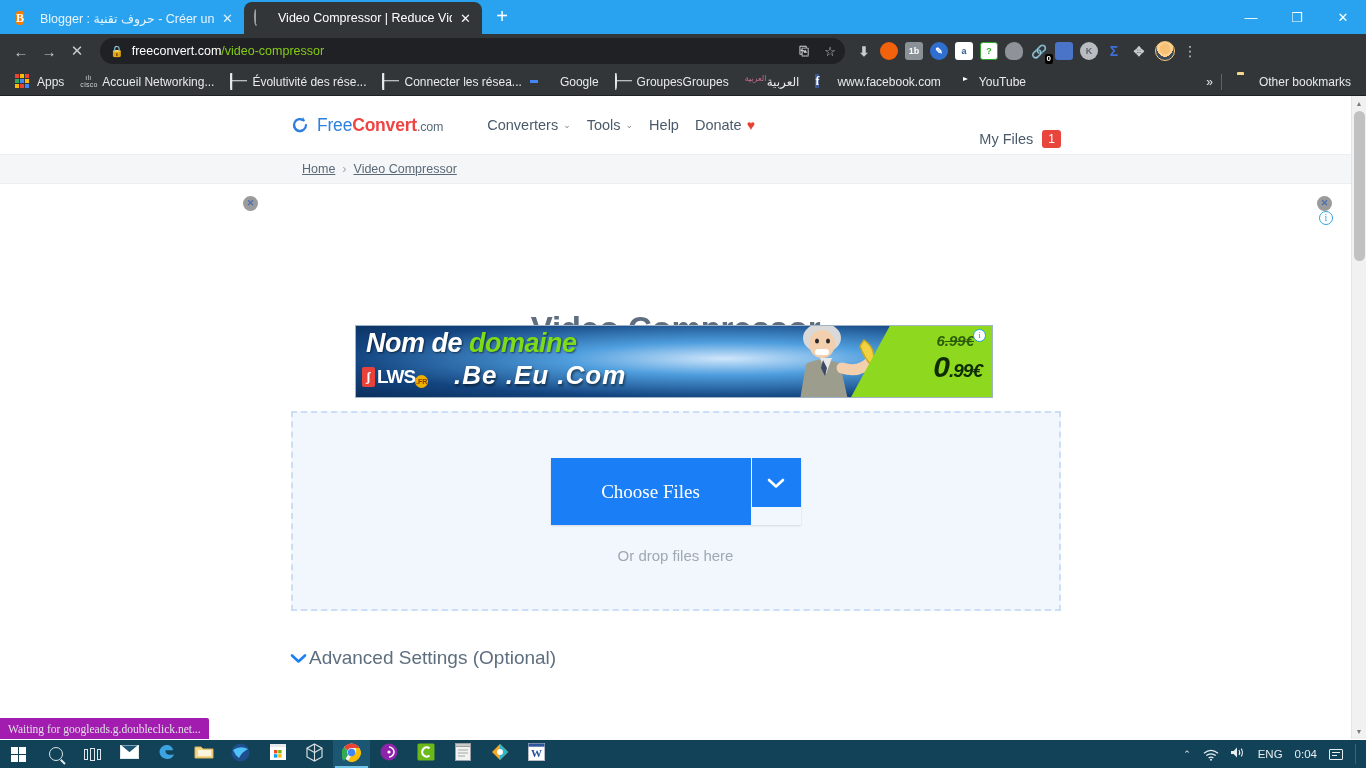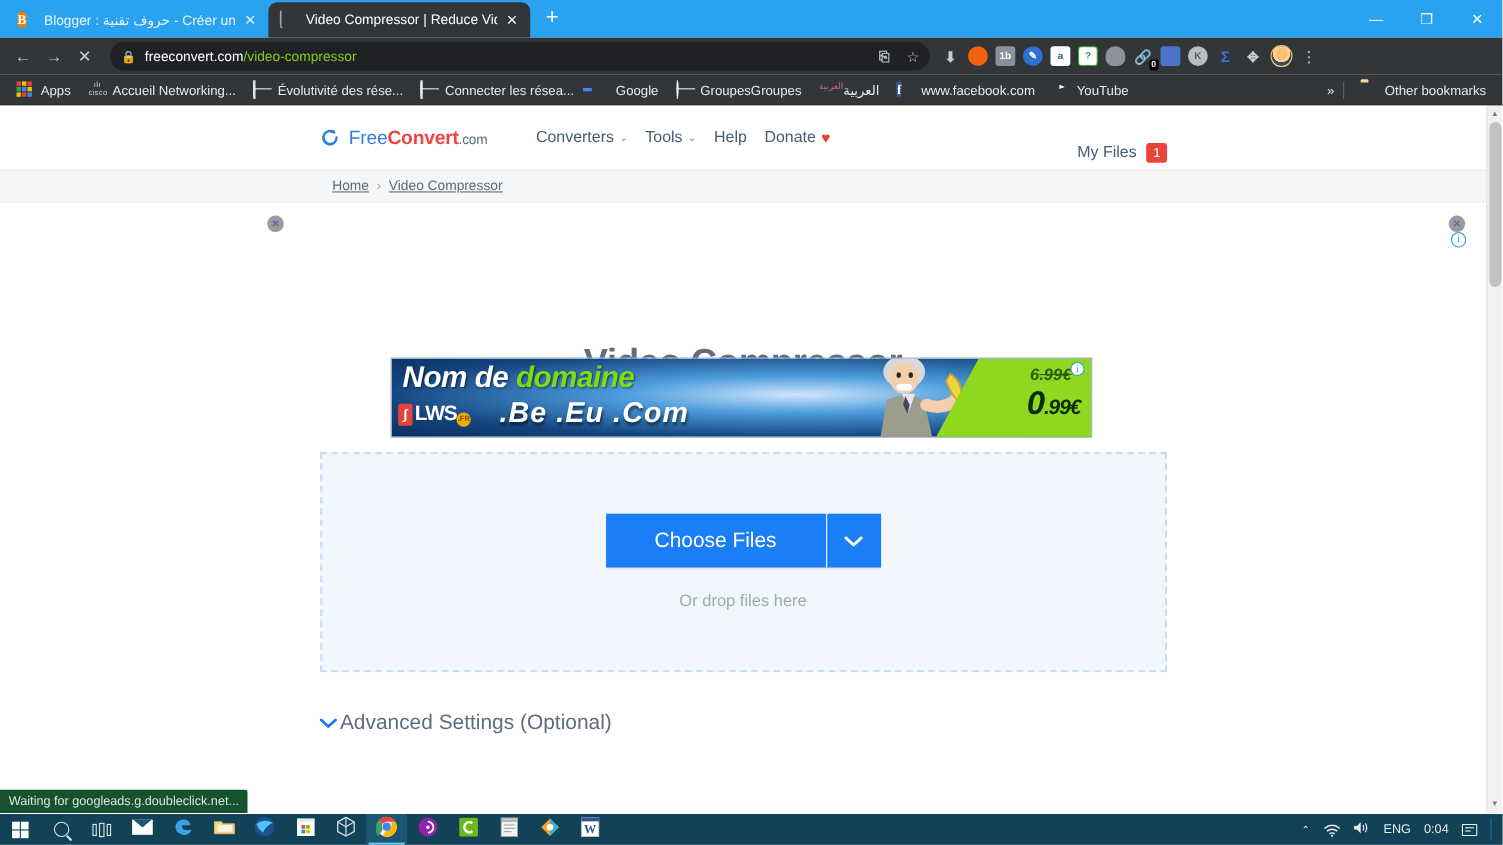--- a/index.html
+++ b/index.html
@@ -264,23 +264,23 @@
   .hero p { margin-top: 16px; font-size: 15px; color: #5f7182; }
 
   
   .dropzone {
     margin: 30px auto 0; width: 770px; height: 200px; background: #f2f6fd;
     border: 2px dashed #cbdef5; display: flex; flex-direction: column;
     align-items: center; justify-content: center;
   }
   .choose-wrap { display: flex; box-shadow: 0 1px 2px rgba(0,0,0,.12); }
   .choose-btn {
-    background: #1a7ef6; color: #fff; font-size: 19px; padding: 0 30px; height: 49px;
+    background: #1a7ef6; color: #fff; font-size: 19px; padding: 0 30px; height: 67px;
     display: flex; align-items: center; justify-content: center; border: none;
-    font-family: Liberation Sans, sans-serif; min-width: 200px;
+    font-family: Liberation Serif, serif; min-width: 200px;
   }
   .choose-caret {
     background: #1a7ef6; width: 50px; height: 49px; display: flex; align-items: center;
     justify-content: center; color: #fff; font-size: 17px; border-left: 1px solid #ffffff;
   }
   .drop-text { margin-top: 22px; font-size: 15px; color: #a0a8b0; }
 
   .advanced {
     margin-top: 36px; padding-left: 290px; display: flex; align-items: center; gap: 0;
     font-size: 19px; color: #5e6e7f;
@@ -298,23 +298,23 @@
   .pagescroll .arrow { height: 15px; display:flex; align-items:center; justify-content:center;
     font-size: 7px; color: #7b7b7b; }
   .pagescroll .arrow.bottom { position: absolute; bottom: 0; left: 0; right: 0; }
   .pagescroll .thumb {
     position: absolute; top: 15px; left: 2px; width: 11px; height: 150px;
     background: #c1c1c1; border-radius: 6px;
   }
 
   
   .statusbubble {
-    position: absolute; left: 0; bottom: 0; height: 21px; background: #14532d;
+    position: absolute; left: 0; bottom: 0; height: 21px; background: #a21caf;
     color: #dfe1e3; font-size: 11.5px; display: flex; align-items: center;
-    padding: 0 8px; border-top-right-radius: 2px; z-index: 5;
+    padding: 0 8px; border-top-right-radius: 2px; z-index: 5; font-family: Liberation Serif, serif;
   }
 
   
   .taskbar {
     position: absolute; left: 0; top: 740px; width: 1366px; height: 28px;
     background: #124257; display: flex; align-items: center;
   }
   .tb-btn {
     width: 37px; height: 28px; display: flex; align-items: center; justify-content: center;
     position: relative;

